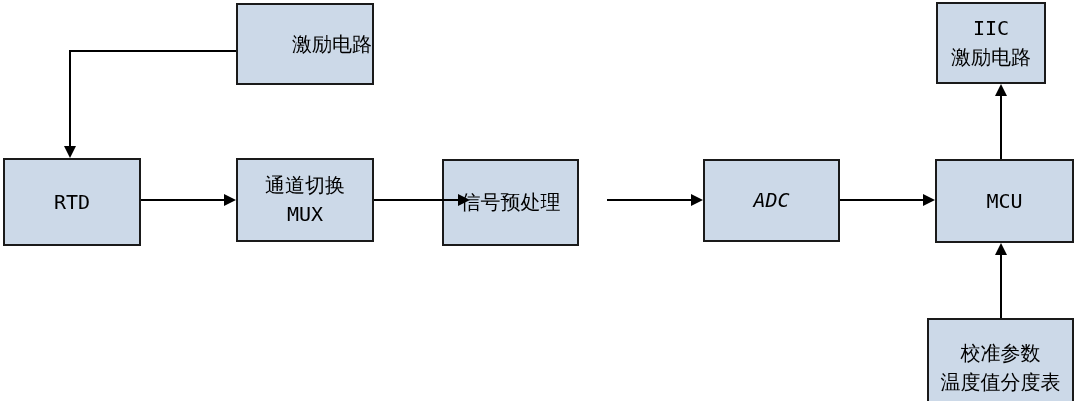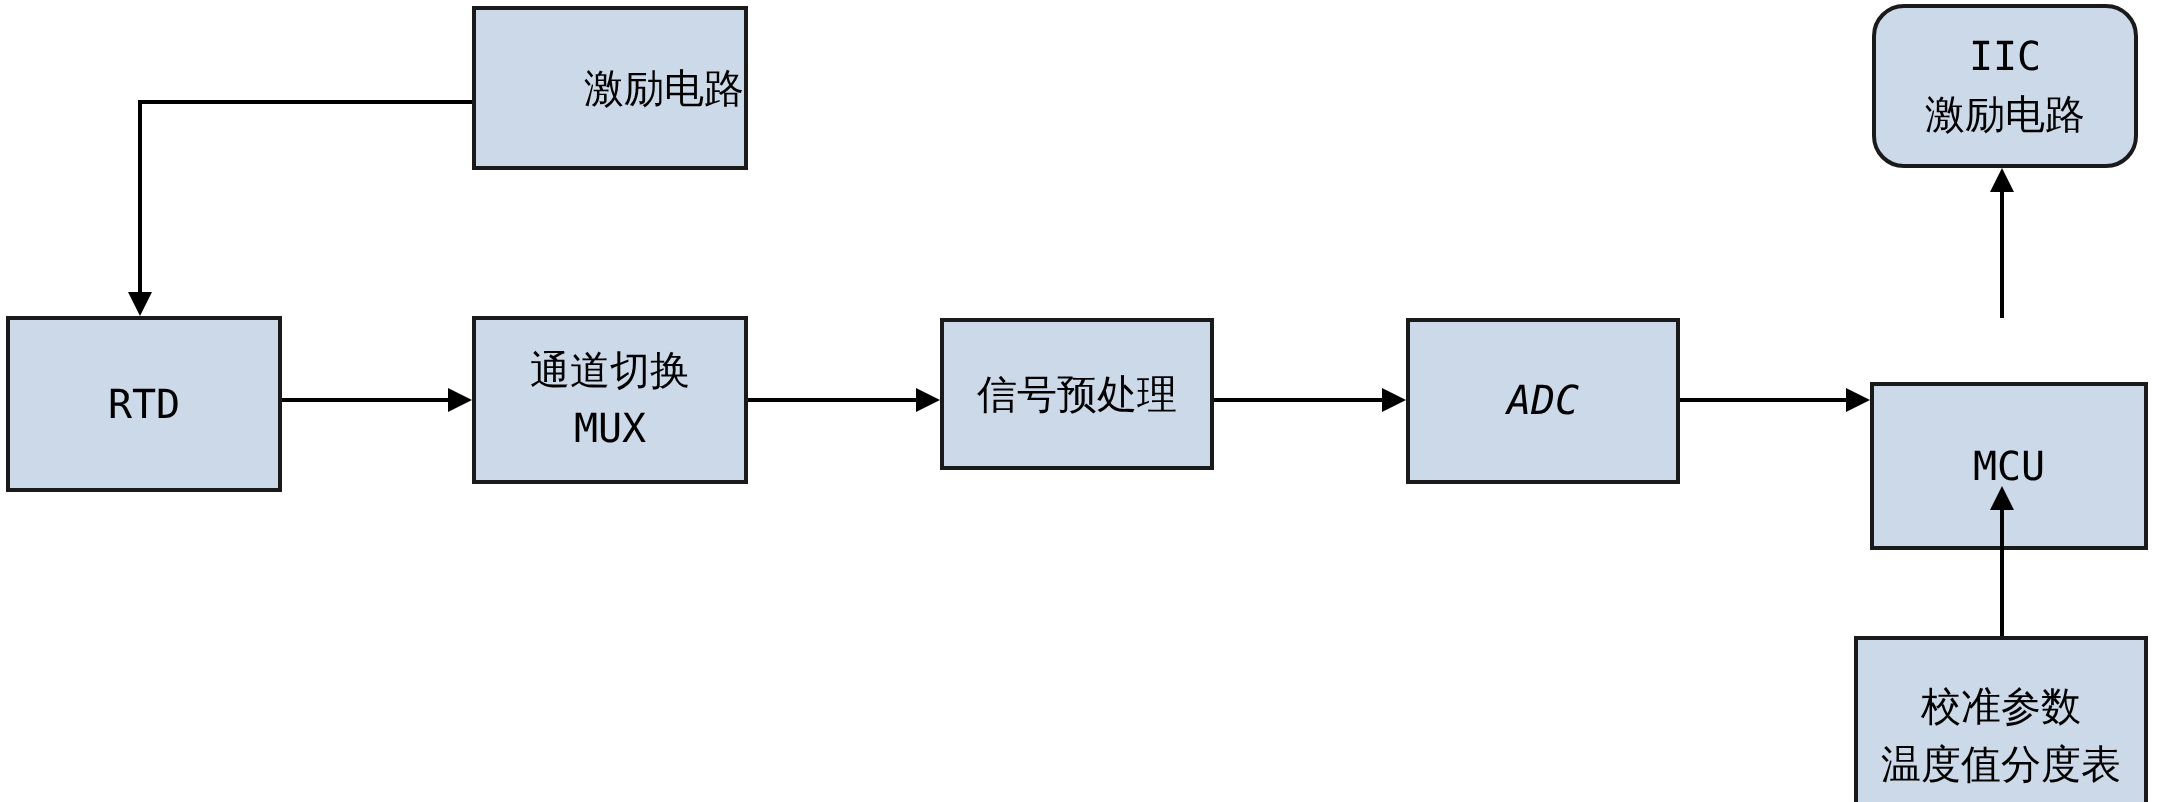--- a/index.html
+++ b/index.html
@@ -25,24 +25,24 @@
     display:flex;flex-direction:column;
     align-items:center;justify-content:center;
     font-size:20px;line-height:29px;
     text-align:center;white-space:nowrap;
   }
   .node span{display:block;}
   
   .n-excitation{left:236px;top:3px;width:138px;height:82px;align-items:flex-end;}
   .n-rtd{left:3px;top:158px;width:138px;height:88px;}
   .n-mux{left:236px;top:158px;width:138px;height:84px;align-items:center;}
-  .n-signal{left:470px;top:159px;width:137px;height:76px;}
+  .n-signal{left:442px;top:159px;width:137px;height:87px;}
   .n-adc{left:703px;top:159px;width:137px;height:83px;font-style:italic;}
-  .n-mcu{left:935px;top:159px;width:139px;height:84px;margin-top:32px;}
-  .n-iic{left:936px;top:2px;width:133px;height:82px;border-radius:16px;}
+  .n-mcu{left:935px;top:159px;width:139px;height:84px;}
+  .n-iic{left:936px;top:2px;width:110px;height:82px;}
   .n-calib{left:927px;top:318px;width:147px;height:100px;}
   
   .seg{position:absolute;background:var(--connector);}
   .arrow{position:absolute;width:0;height:0;}
   .arrow.right{border-top:6px solid transparent;border-bottom:6px solid transparent;border-left:12px solid var(--connector);}
   .arrow.up{border-left:6px solid transparent;border-right:6px solid transparent;border-bottom:12px solid var(--connector);}
   .arrow.down{border-left:6px solid transparent;border-right:6px solid transparent;border-top:12px solid var(--connector);}
 
   .e1-h{left:69px;top:50px;width:167px;height:2px;}
   .e1-v{left:69px;top:50px;width:2px;height:97px;}

